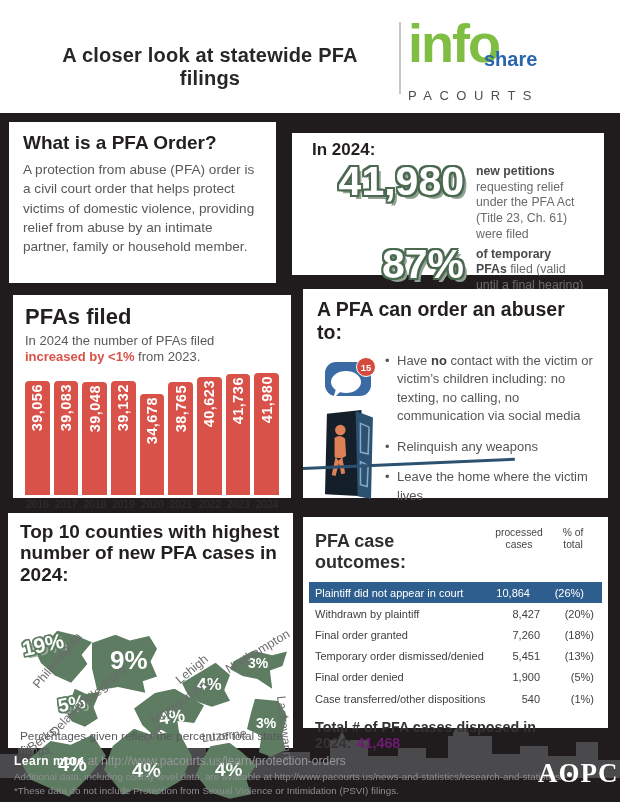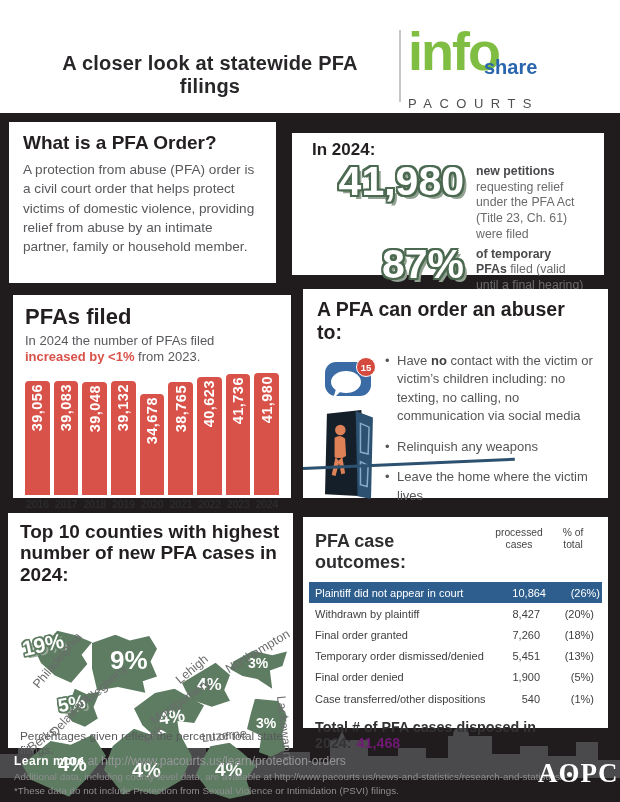--- a/index.html
+++ b/index.html
@@ -1,19 +1,19 @@
 <!DOCTYPE html>
 <html><head>
 <meta charset="utf-8">
 <style>
   html,body{margin:0;padding:0;background:#3a3a3a;}
   .page{position:relative;width:620px;height:802px;background:#fff;overflow:hidden;
         font-family:"Liberation Sans","DejaVu Sans",sans-serif;margin:0 auto;}
   
-  .header{position:absolute;left:0;top:8px;width:620px;height:101px;background:#fff;text-decoration:underline;}
+  .header{position:absolute;left:0;top:0;width:620px;height:101px;background:#fff;text-decoration:underline;}
   .header-title{position:absolute;left:30px;top:44px;width:360px;text-align:center;
       font-size:20px;font-weight:bold;color:#29262a;letter-spacing:.2px;}
   .header-divider{position:absolute;left:399px;top:22px;width:2px;height:72px;background:#c7c7c9;}
   .logo{position:absolute;left:408px;top:16px;width:190px;}
   .logo-info{font-size:54px;font-weight:bold;color:#7fbe42;line-height:1;letter-spacing:-2px;}
   .logo-share{position:absolute;left:76px;top:32px;font-size:20px;font-weight:bold;color:#2a66ad;}
   .logo-sub{margin-top:18px;font-size:13px;letter-spacing:7.5px;color:#4f4f52;}
   
   .canvas{position:absolute;left:0;top:113px;width:620px;height:689px;background:#201b1c;}
   .card{position:absolute;background:#fff;z-index:2;box-sizing:border-box;}
@@ -116,21 +116,21 @@
   .card-outcomes{left:303px;top:404px;width:305px;height:211px;padding:10px 12px;}
   .oc-head{display:flex;align-items:flex-start;}
   .oc-title{flex:1;font-size:18px;font-weight:600;color:#2e2e30;padding-top:4px;}
   .oc-col{width:62px;text-align:center;font-size:10.3px;line-height:1.2;color:#454547;}
   .oc-col2{width:46px;}
   .oc-rows{margin-top:9px;}
   .oc-row{display:grid;grid-template-columns:1fr 62px 46px;font-size:11px;color:#3e3e40;
      padding:4.6px 0;align-items:center;}
   .oc-row .cases{text-align:right;padding-right:10px;}
   .oc-row .pct{text-align:right;padding-right:2px;}
-  .oc-row.hl{background:#2d5e8d;color:#fff;margin:0 -6px;padding-left:6px;padding-right:0;}
+  .oc-row.hl{background:#2d5e8d;color:#fff;margin:0 -6px;padding-left:6px;padding-right:16px;}
   .oc-total{margin-top:10px;font-size:14.3px;color:#333335;font-weight:600;}
   .oc-total .val{color:#701a75;margin-left:5px;}
   
   .skyline{position:absolute;left:0;top:613px;z-index:1;}
   .footer-text{position:absolute;left:14px;top:641px;z-index:3;}
   .ft1{font-size:12px;color:#97969a;margin-bottom:3px;}
   .ft1 b{color:#fdfdfd;letter-spacing:.5px;}
   .ft2{font-size:9.8px;color:#8e8d90;margin-bottom:3px;}
   .aopc{position:absolute;left:538px;top:645px;z-index:3;color:#fff;
      font-family:"Liberation Serif","DejaVu Serif",serif;font-size:27px;font-weight:bold;letter-spacing:1px;}

